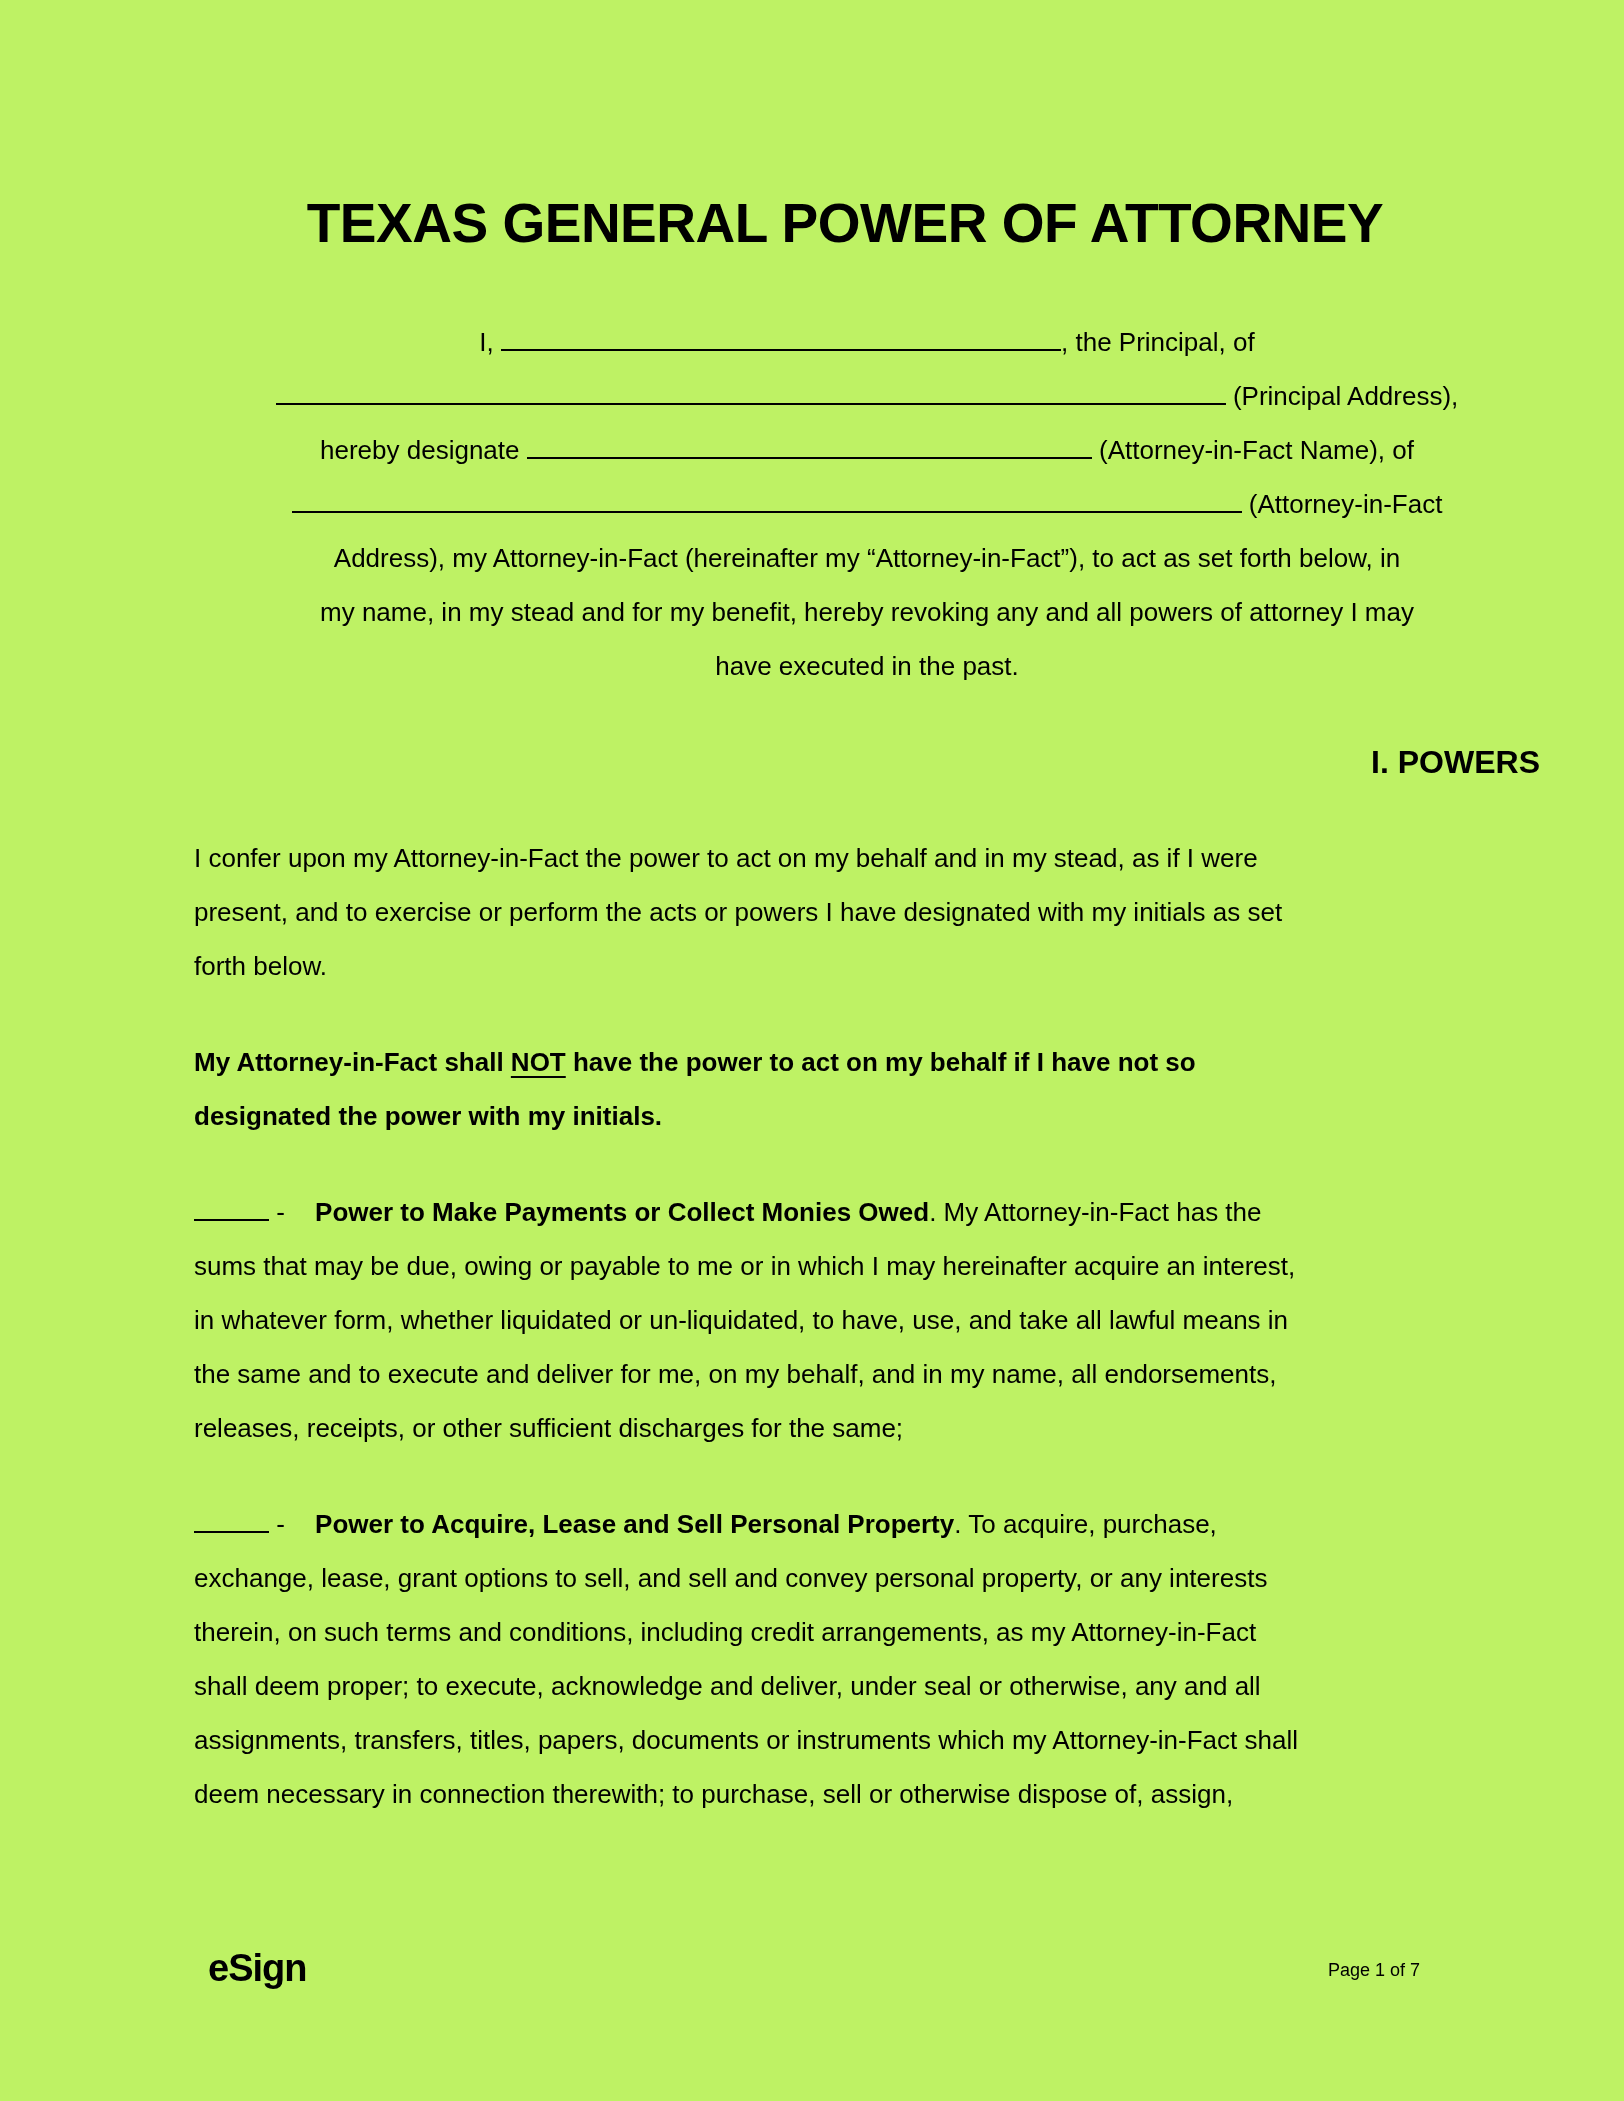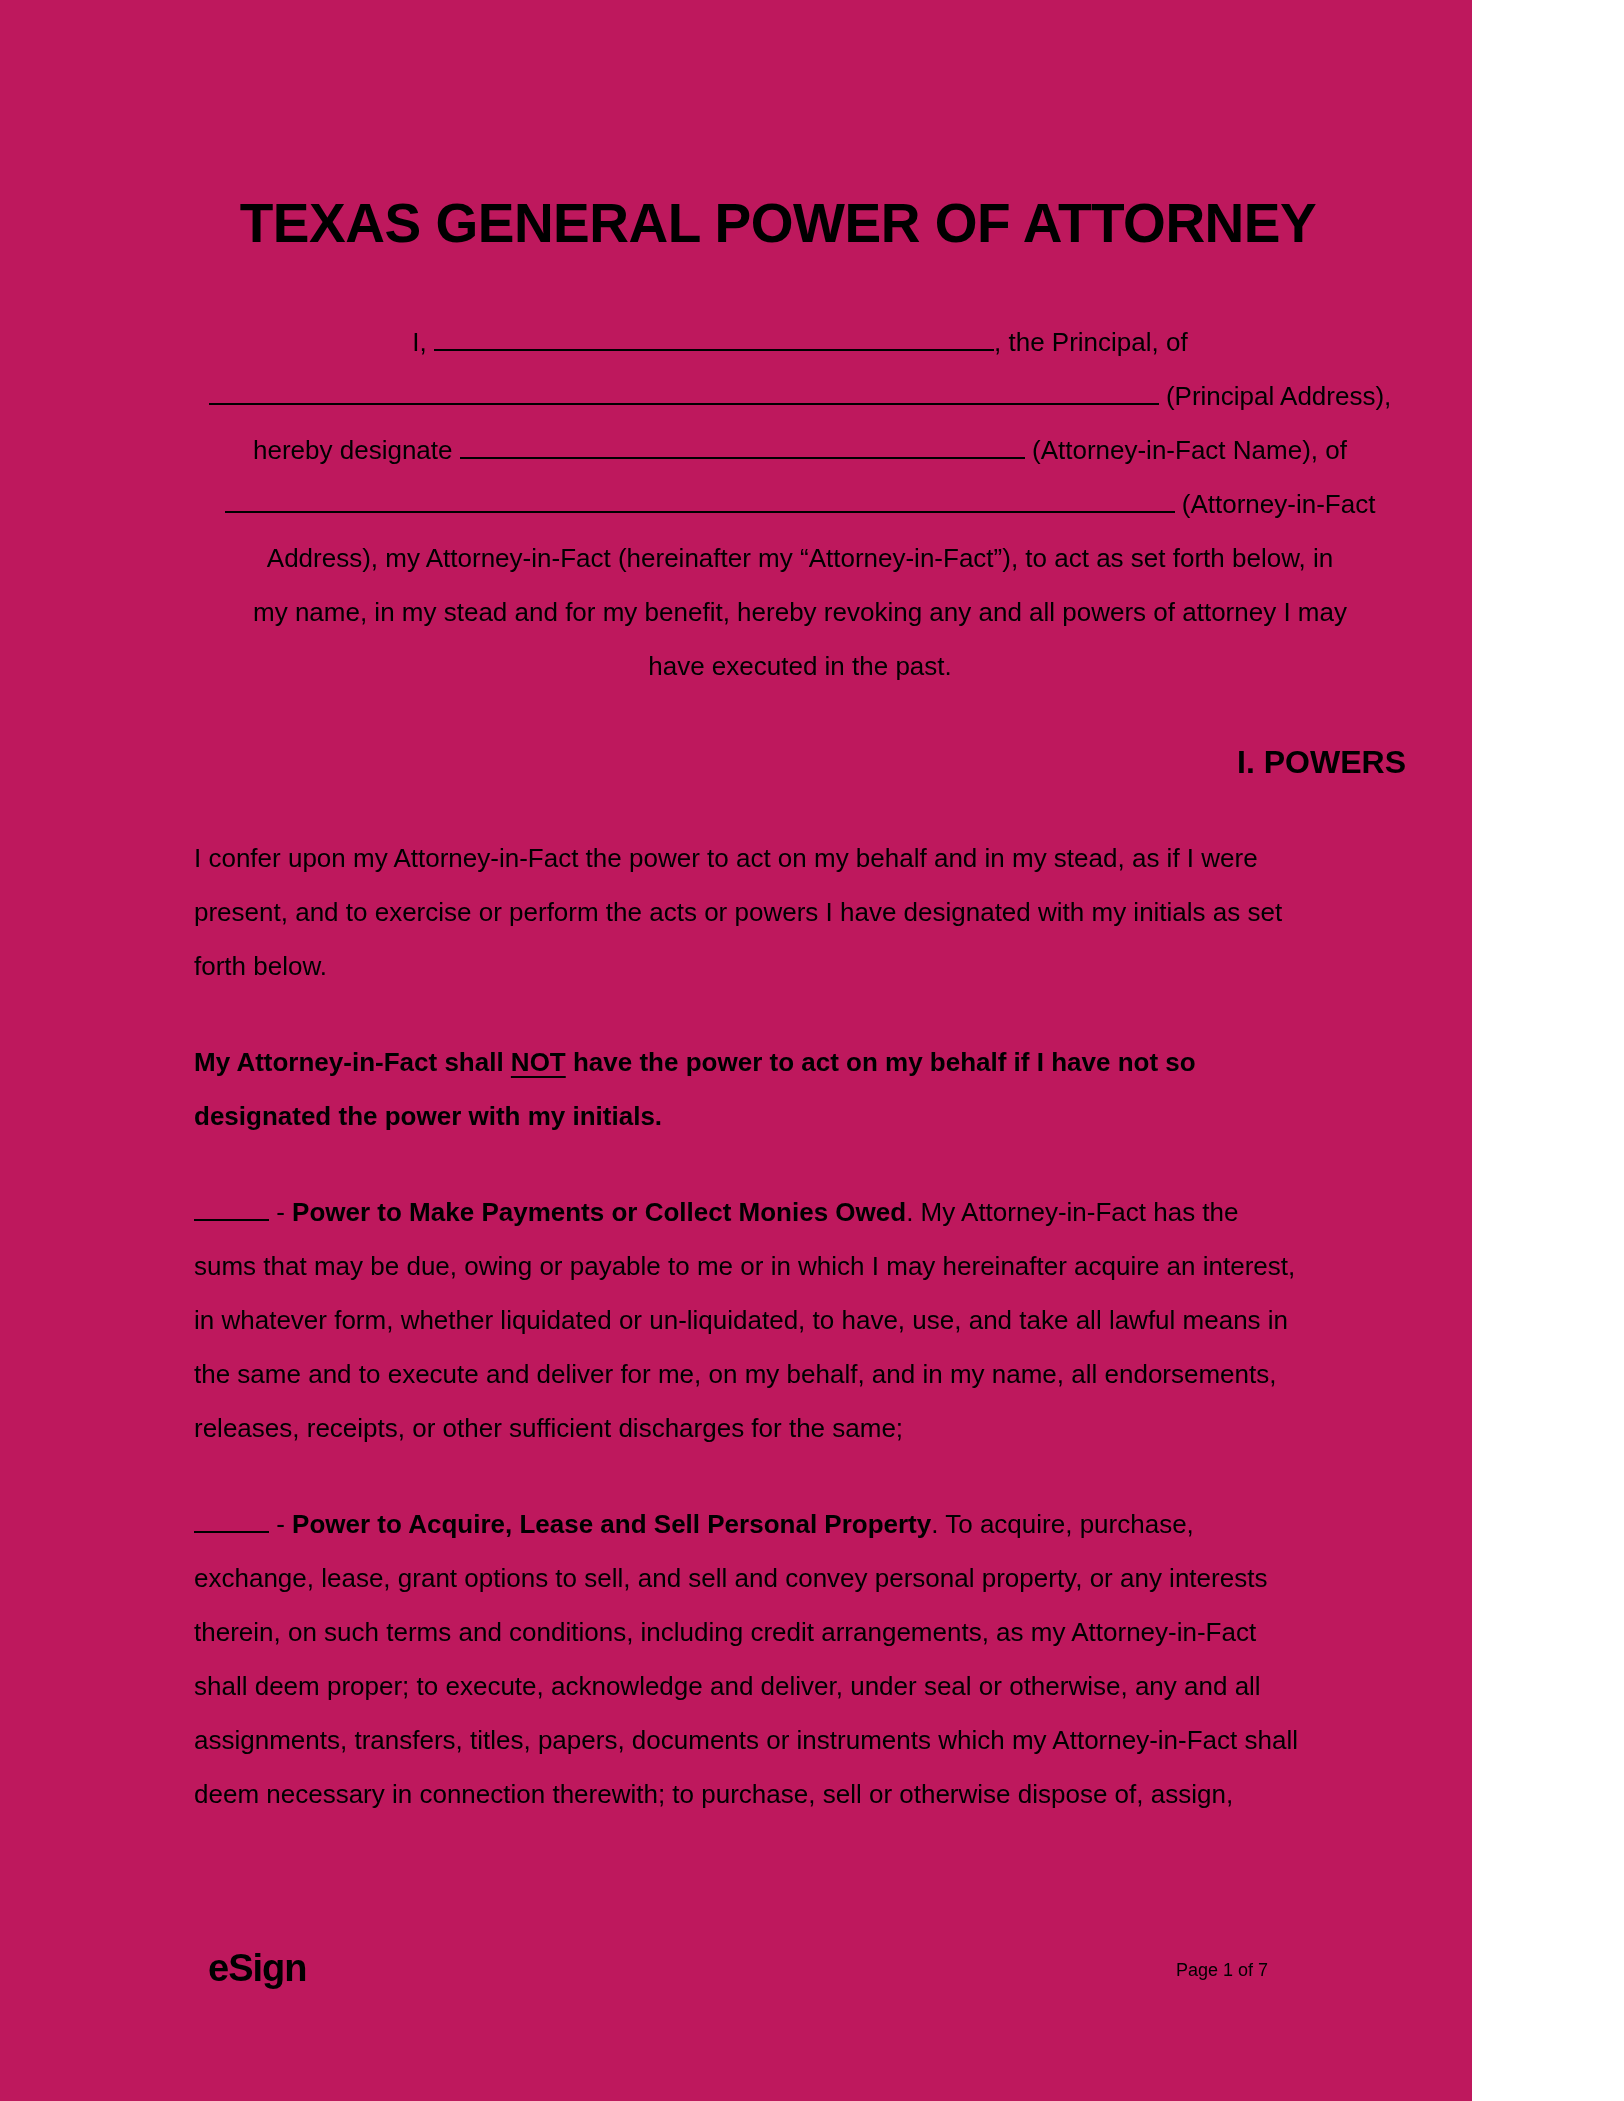--- a/index.html
+++ b/index.html
@@ -2,28 +2,28 @@
 <html><head>
 <meta charset="utf-8">
 <style>
   html, body {
     margin: 0;
     padding: 0;
     background: #ffffff;
   }
   .page {
     position: relative;
-    width: 1472px;
+    width: 1624px;
     height: 2101px;
-    background: #be185d;
+    background: #bef264;
     font-family: "Liberation Sans", sans-serif;
     color: #000000;
     overflow: hidden;
     box-sizing: border-box;
-    padding: 195px 66px 0 194px;
+    padding: 195px 84px 0 194px;
   }
   .doc-title {
     text-align: center;
     font-size: 55px;
     font-weight: bold;
     line-height: 56px;
     letter-spacing: -0.5px;
     white-space: nowrap;
     margin: 0 0 0 -44px; 
   }
@@ -51,21 +51,21 @@
   .blank.w-aif     { width: 565px; }
   .blank.w-initials{ width: 75px;  }
   .section-heading {
     margin-top: 42px;
     text-align: right;
     font-size: 32px;
     font-weight: bold;
     line-height: 54px;
     white-space: nowrap;
   }
-  .bold { font-weight: bold; }
+  .bold { font-weight: bold; margin-left: 23px; }
   .notice { font-weight: bold; }
   .notice u { text-decoration: underline; text-underline-offset: 5px; }
   .footer-brand {
     position: absolute;
     left: 208px;
     top: 1948px;
     font-size: 38px;
     font-weight: 800;
     letter-spacing: -1px;
     line-height: 40px;

